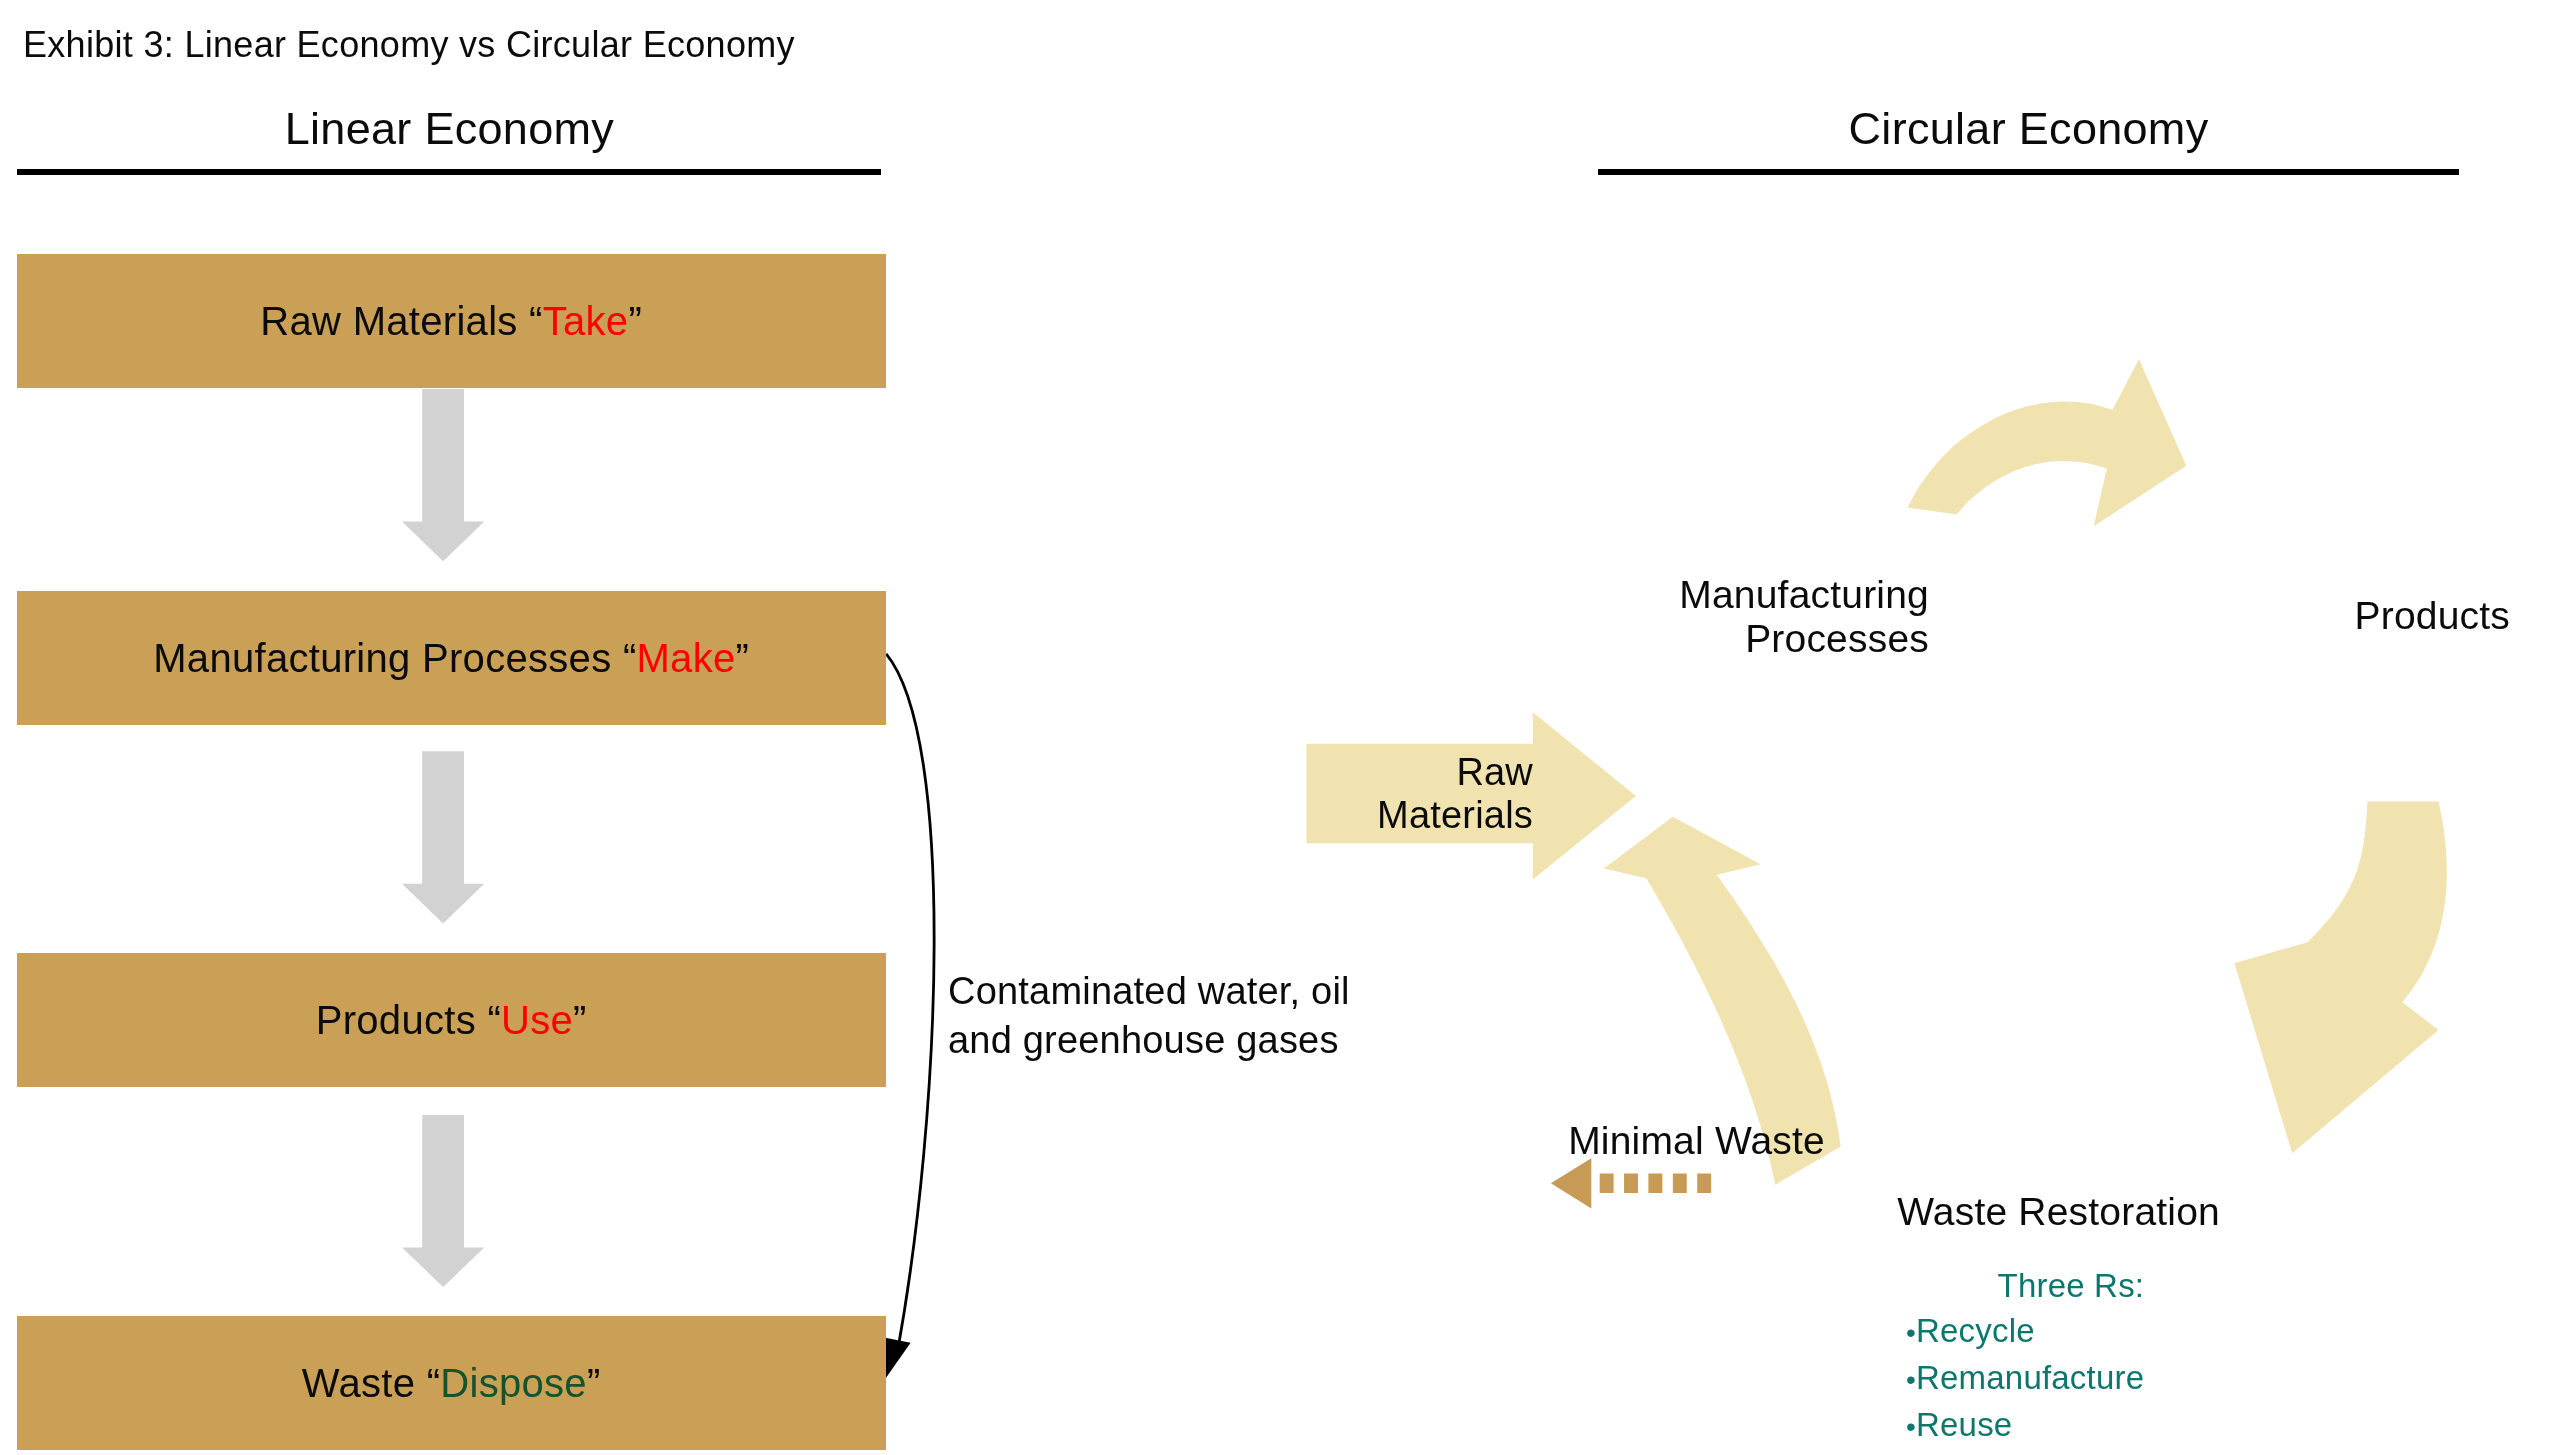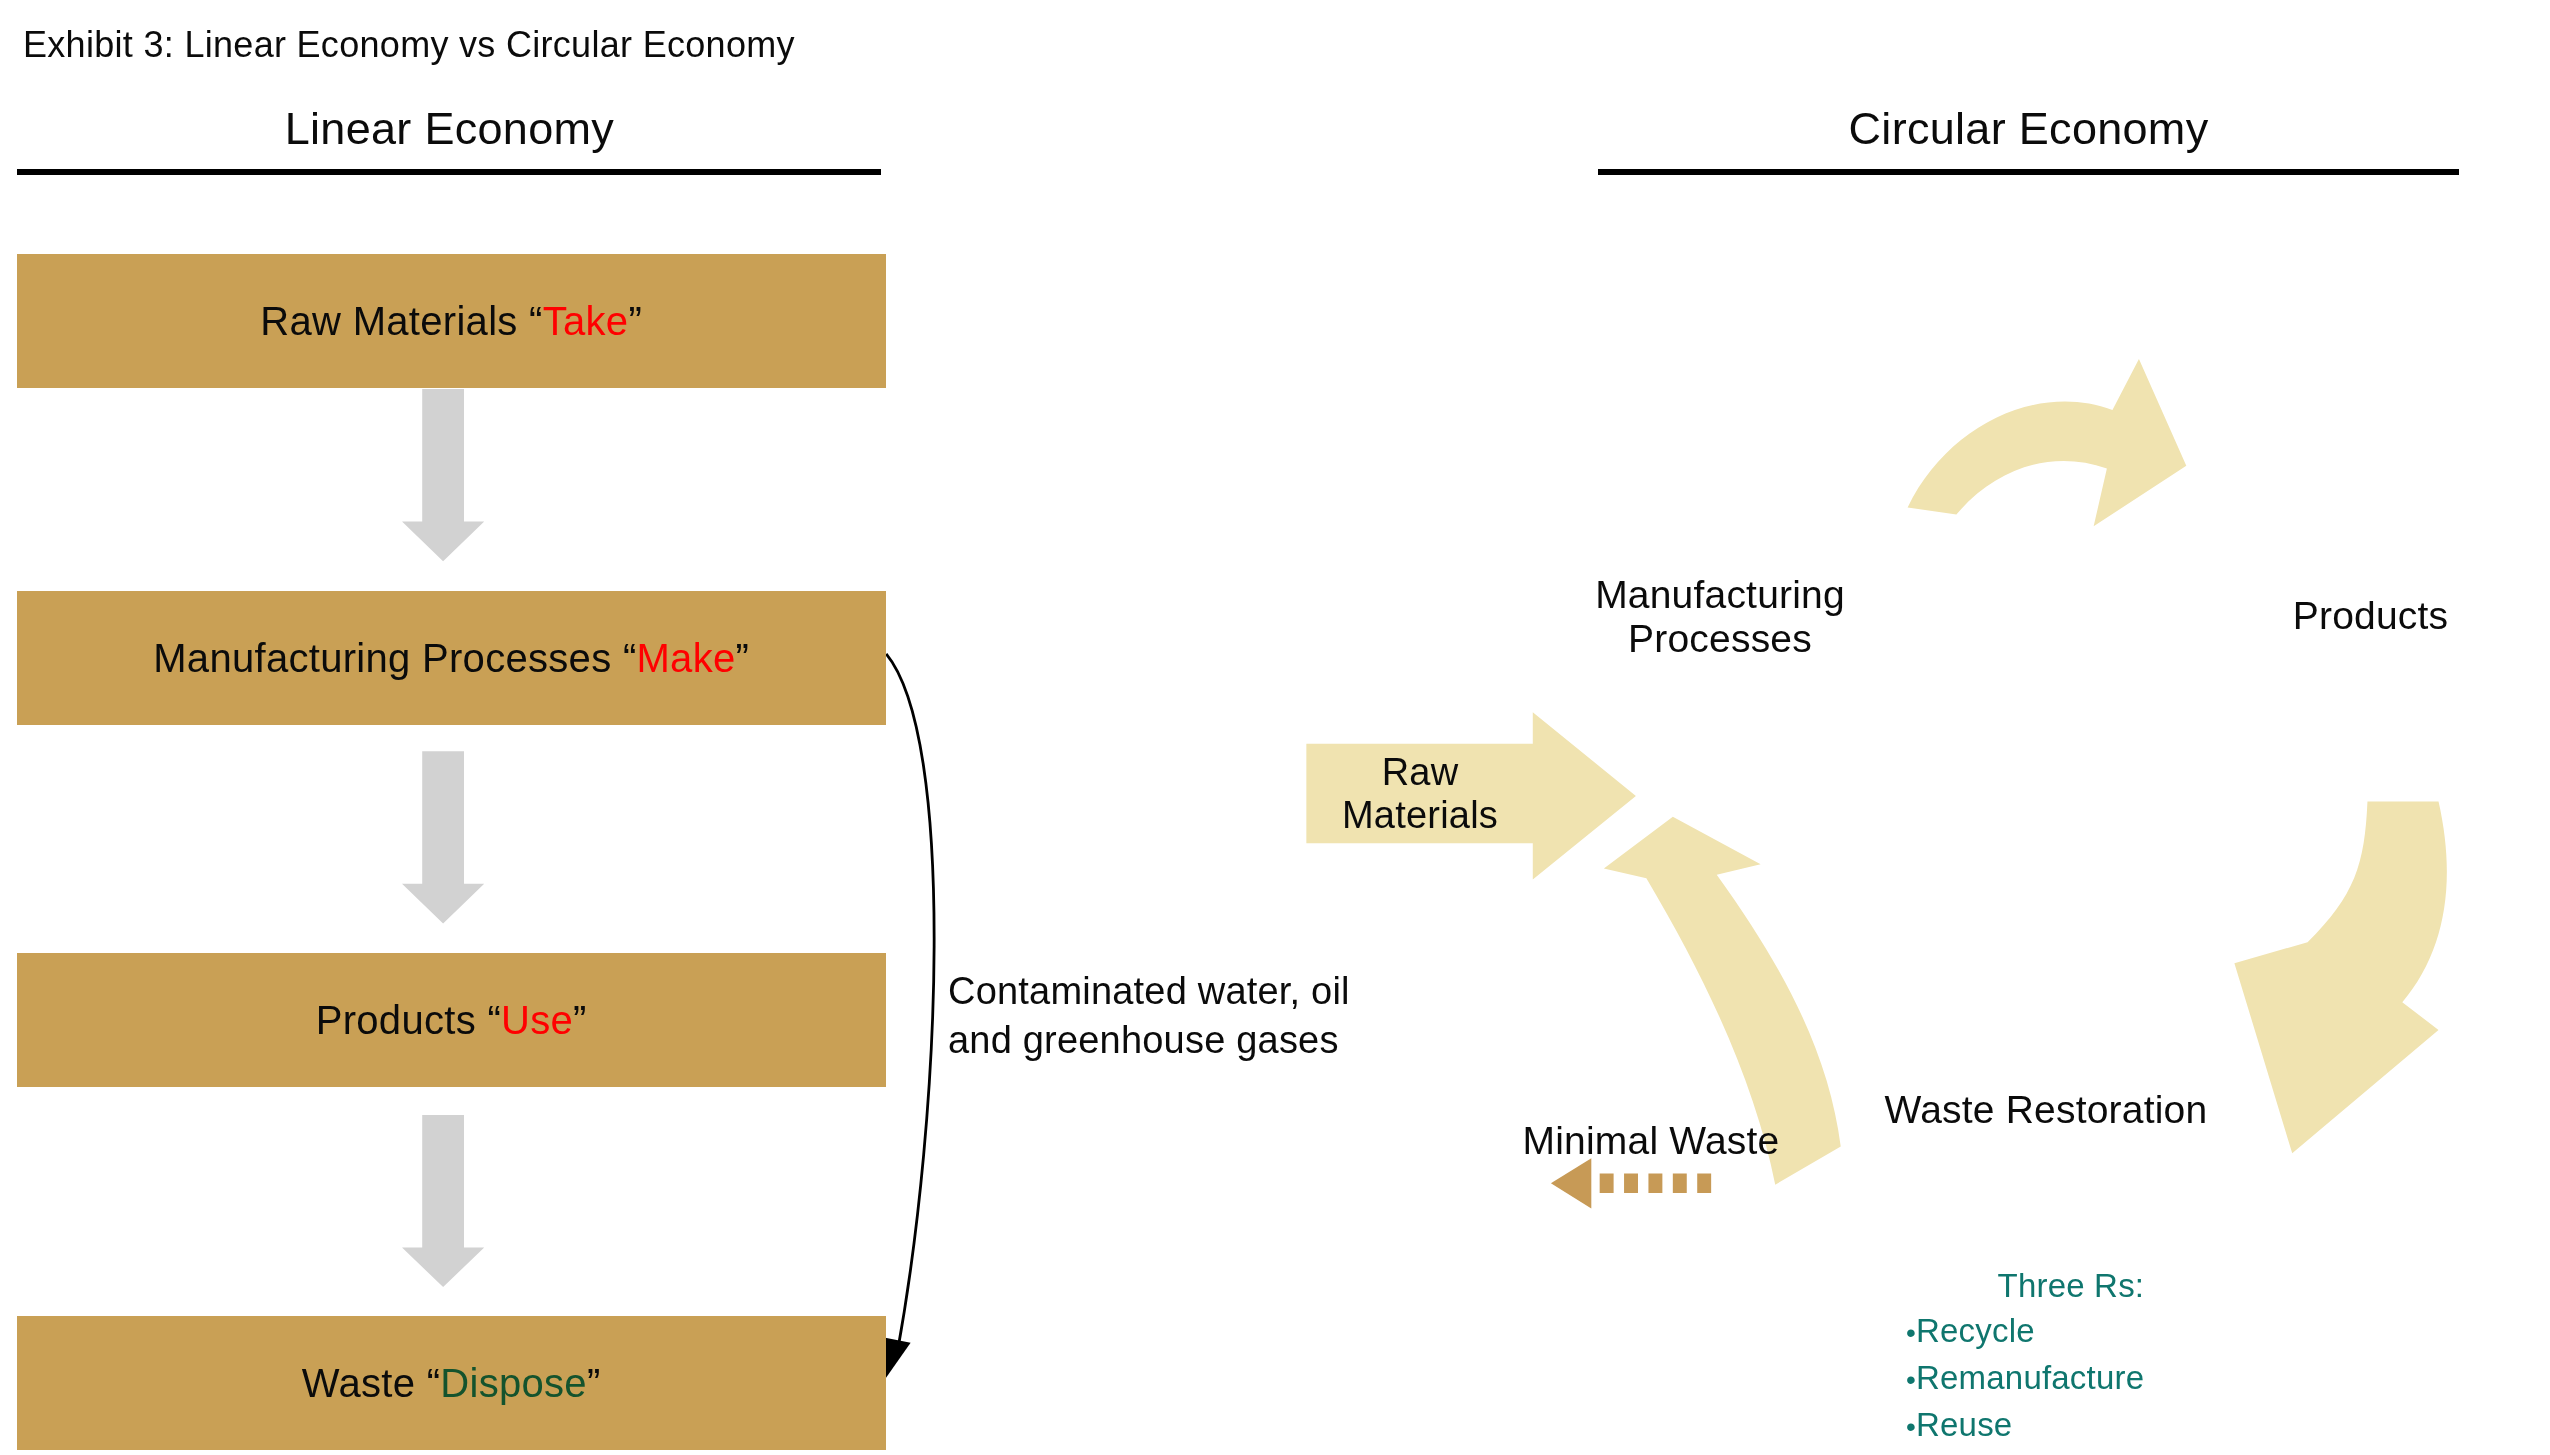--- a/index.html
+++ b/index.html
@@ -19,26 +19,26 @@
     position:absolute;left:16.7px;width:869px;height:134px;
     display:flex;align-items:center;justify-content:center;
     font-size:40px;letter-spacing:0.3px;z-index:2;
   }
   #box-raw{top:229px;}
   #box-make{top:591px;}
   #box-use{top:953px;}
   #box-dispose{top:1316px;}
   #svg-layer{position:absolute;left:0;top:0;width:2550px;height:1456px;z-index:1;}
   #byproducts-note{left:948px;top:967px;font-size:38px;line-height:1.3;letter-spacing:0.2px;z-index:2;}
-  .circ-label{position:absolute;font-size:39px;text-align:center;line-height:1.12;letter-spacing:0.2px;z-index:2;}
+  .circ-label{position:absolute;font-size:39px;text-align:right;line-height:1.12;letter-spacing:0.2px;z-index:2;}
   #lbl-manufacturing{left:1511px;top:573px;width:418px;}
   #lbl-products{left:2231px;top:594px;width:279px;}
   #lbl-raw{left:1307px;top:751px;width:226px;font-size:38px;}
   #lbl-minimal{left:1477px;top:1119px;width:348px;}
-  #lbl-waste-restoration{left:1872px;top:1088px;width:348px;}
+  #lbl-waste-restoration{left:1872px;top:1190px;width:348px;}
   #three-rs{left:1873px;top:1263px;font-size:33px;line-height:45px;letter-spacing:0.2px;z-index:2;}
   .trs-item{display:flex;align-items:baseline;}
   .trs-item .bullet{width:43px;font-size:28px;}
 </style>
 </head>
 <body>
 
 <div class="stage">
 
   <div id="title" class="abs">Exhibit 3: Linear Economy vs Circular Economy</div>

